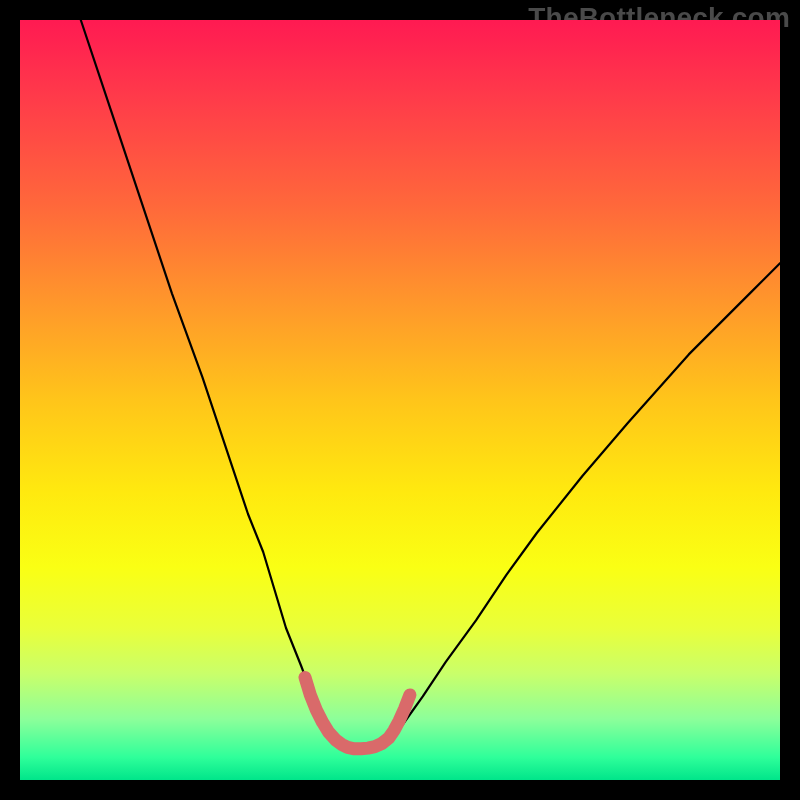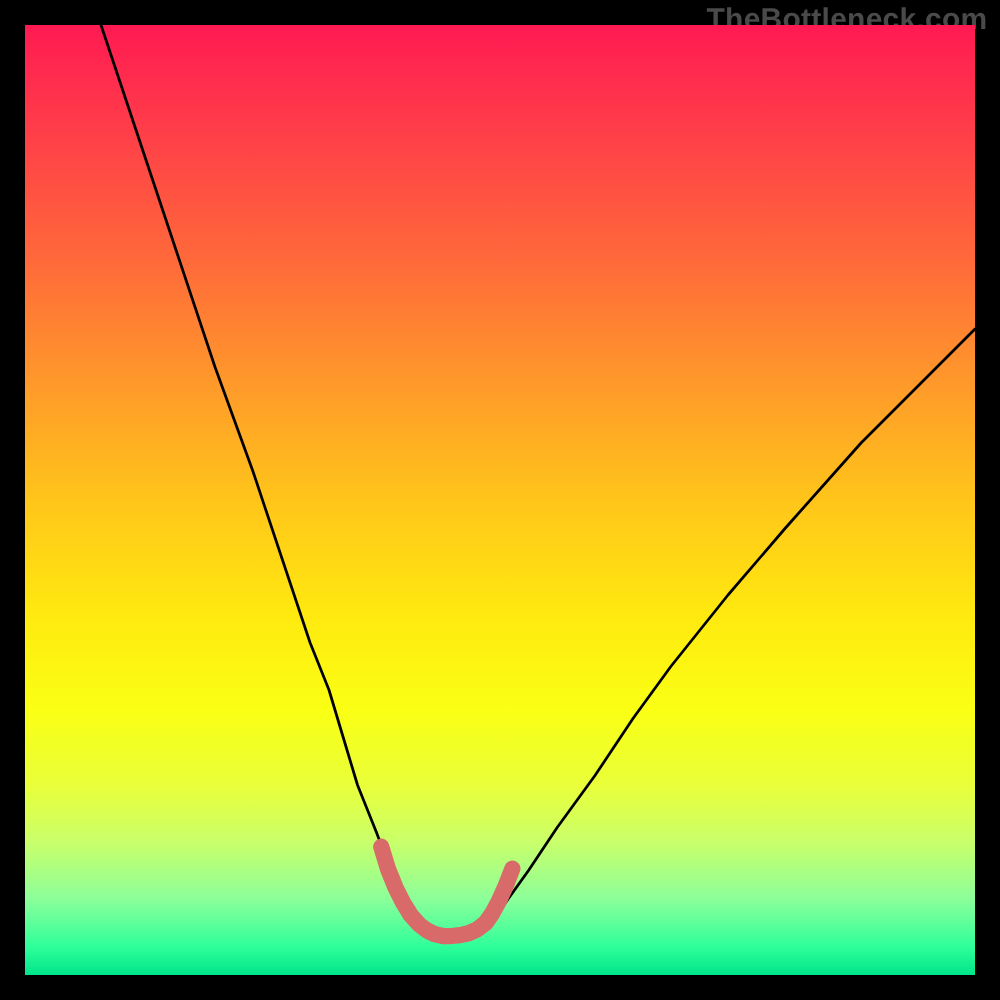--- a/index.html
+++ b/index.html
@@ -37,21 +37,21 @@
       #8cff9a 92%,
       #2fff9a 97%,
       #00e58a 100%
     );
   }
   .watermark {
     position: absolute;
     top: 2px;
     right: 10px;
     font-family: Arial, Helvetica, sans-serif;
-    font-size: 24px;
+    font-size: 28px;
     font-weight: 600;
     color: #4a4a4a;
     letter-spacing: 0.2px;
     user-select: none;
   }
   svg.curve {
     position: absolute;
     left: 0;
     top: 0;
     width: 760px;

